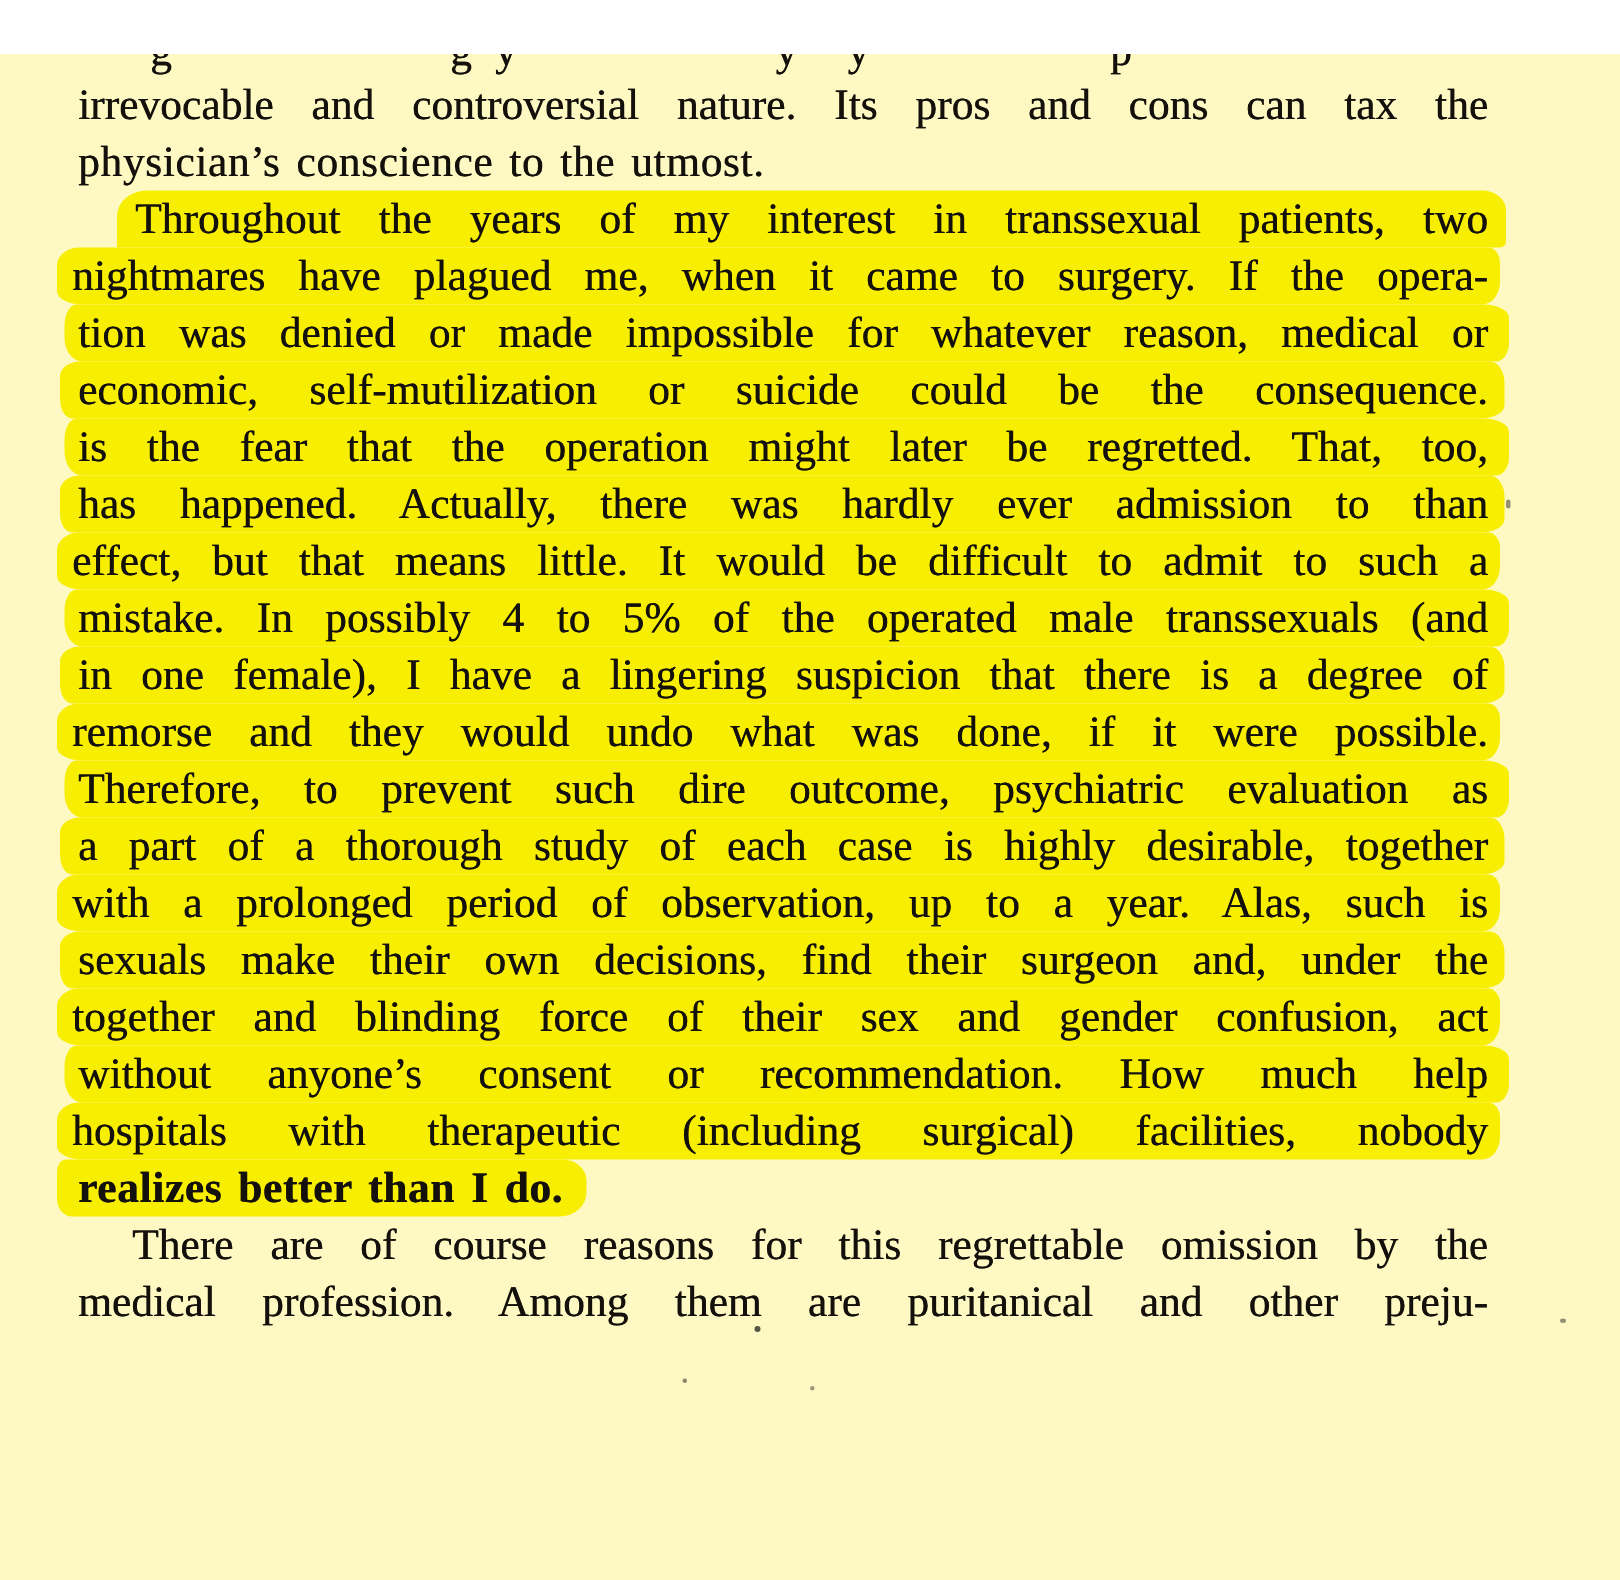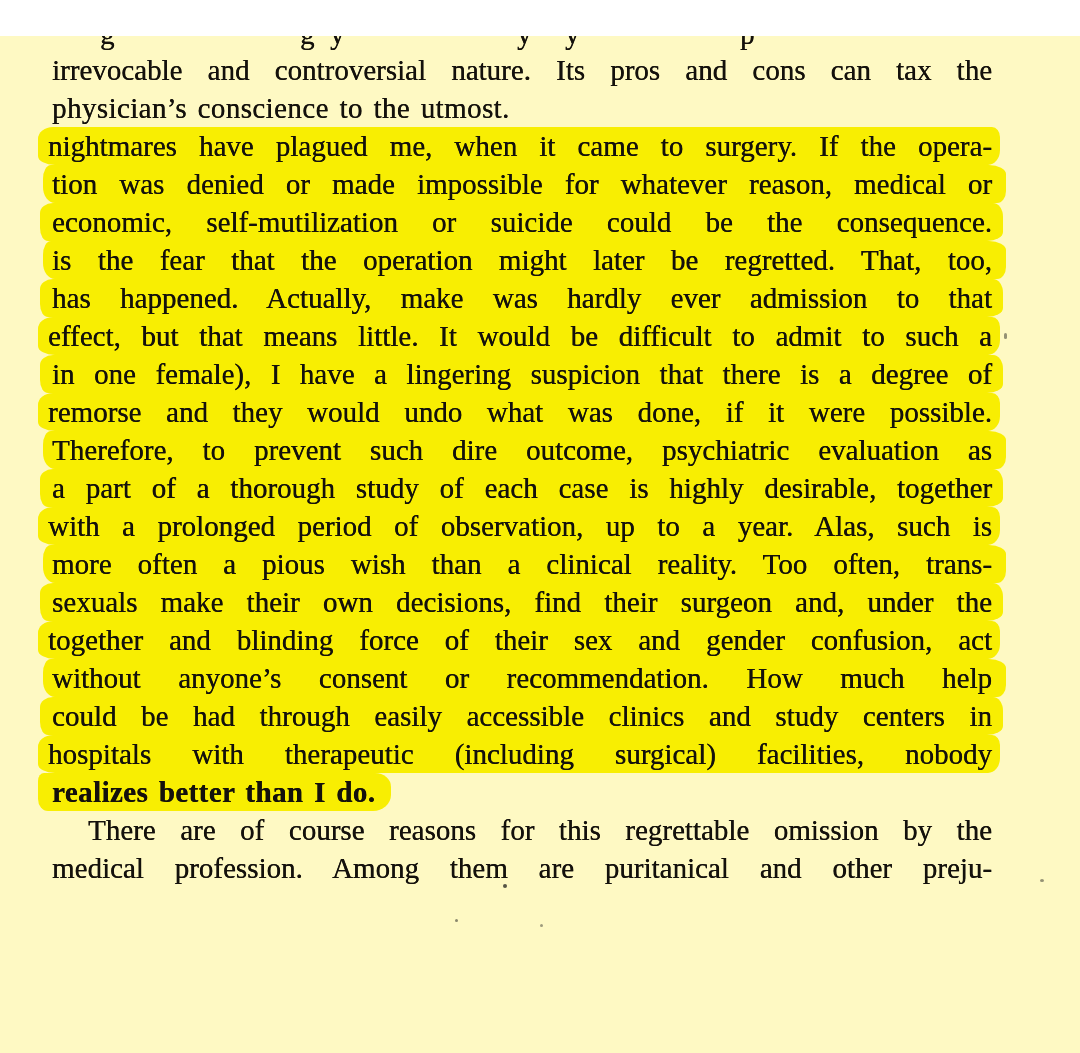--- a/index.html
+++ b/index.html
@@ -92,36 +92,36 @@
       <span class="frag f3">y</span>
       <span class="frag f4">y</span>
       <span class="frag f5">y</span>
       <span class="frag f6">p</span>
 
     </div>
 
     <div class="line">irrevocable and controversial nature. Its pros and cons can tax the</div>
     <div class="line nj">physician’s conscience to the utmost.</div>
 
+    <div class="line hl hl-first">Throughout the years of my interest in transsexual patients, two</div>
     <div class="line hl w1">nightmares have plagued me, when it came to surgery. If the opera-</div>
     <div class="line hl w2">tion was denied or made impossible for whatever reason, medical or</div>
     <div class="line hl w3">economic, self-mutilization or suicide could be the consequence.</div>
     <div class="line hl w2">is the fear that the operation might later be regretted. That, too,</div>
-    <div class="line hl w3">has happened. Actually, make was hardly ever admission to that</div>
+    <div class="line hl w3">has happened. Actually, there was hardly ever admission to than</div>
     <div class="line hl w1">effect, but that means little. It would be difficult to admit to such a</div>
+    <div class="line hl w2">mistake. In possibly 4 to 5% of the operated male transsexuals (and</div>
     <div class="line hl w3">in one female), I have a lingering suspicion that there is a degree of</div>
     <div class="line hl w1">remorse and they would undo what was done, if it were possible.</div>
     <div class="line hl w2">Therefore, to prevent such dire outcome, psychiatric evaluation as</div>
     <div class="line hl w3">a part of a thorough study of each case is highly desirable, together</div>
     <div class="line hl w1">with a prolonged period of observation, up to a year. Alas, such is</div>
-    <div class="line hl w2">more often a pious wish than a clinical reality. Too often, trans-</div>
     <div class="line hl w3">sexuals make their own decisions, find their surgeon and, under the</div>
     <div class="line hl w1">together and blinding force of their sex and gender confusion, act</div>
     <div class="line hl w2">without anyone’s consent or recommendation. How much help</div>
-    <div class="line hl w3">could be had through easily accessible clinics and study centers in</div>
     <div class="line hl w1">hospitals with therapeutic (including surgical) facilities, nobody</div>
     <div class="line nj hl hl-last">realizes better than I do.</div>
 
     <div class="line indent">There are of course reasons for this regrettable omission by the</div>
     <div class="line">medical profession. Among them are puritanical and other preju-</div>
   </div>
 
   <div class="speck" style="left:503px; top:848px; width:4px; height:4px; opacity:.8;"></div>
   <div class="speck" style="left:455px; top:883px; width:3px; height:3px; opacity:.55;"></div>
   <div class="speck" style="left:540px; top:888px; width:3px; height:3px; opacity:.45;"></div>

